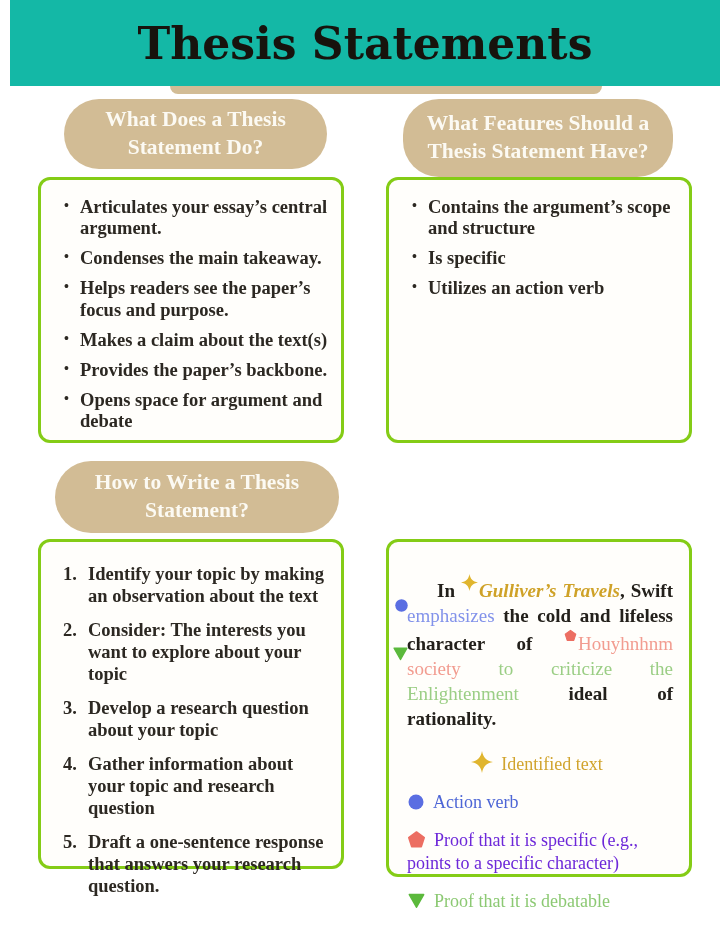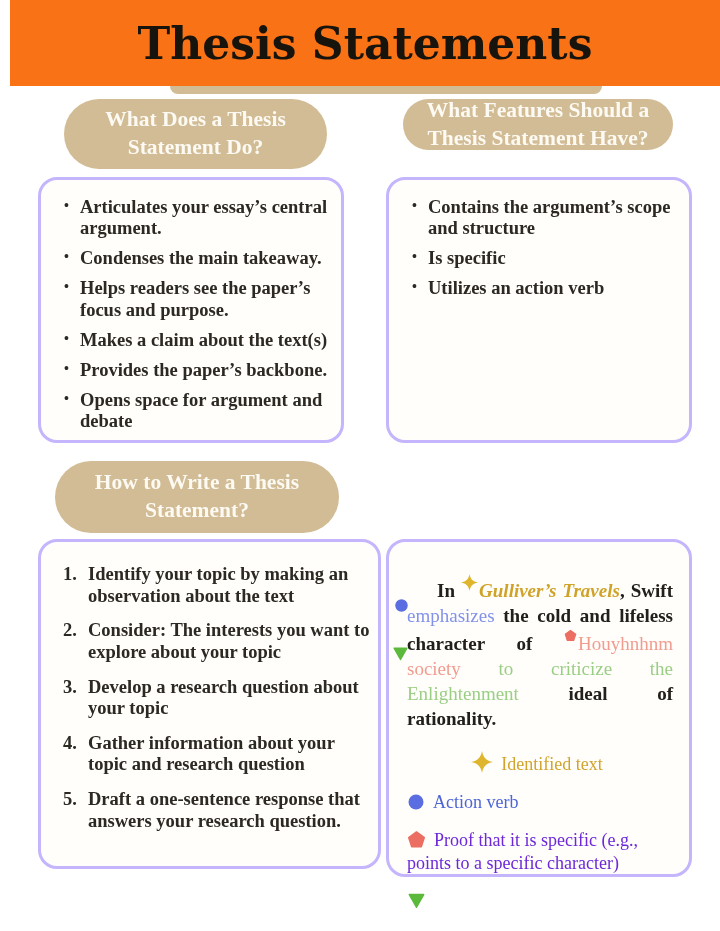--- a/index.html
+++ b/index.html
@@ -1,40 +1,40 @@
 <!DOCTYPE html>
 <html><head>
 <meta charset="utf-8">
 <style>
   html,body{margin:0;padding:0;}
   body{width:720px;height:931px;background:#ffffff;font-family:"Liberation Serif",serif;}
   .page{position:relative;width:720px;height:931px;background:#ffffff;overflow:hidden;}
 
   
-  .banner{position:absolute;left:10px;top:0;width:710px;height:86px;background:#f97316;}
+  .banner{position:absolute;left:10px;top:0;width:710px;height:86px;background:#14b8a6;}
   .banner-tab{position:absolute;left:170px;top:86px;width:432px;height:8px;background:#d2bc95;
               border-radius:0 0 16px 16px;}
   .title{width:100%;height:100%;display:flex;align-items:center;justify-content:center;
          font-family:"DejaVu Serif",serif;font-weight:700;font-size:44px;color:#17130d;}
 
   
   .pill{position:absolute;background:#d2bc95;border-radius:36px;display:flex;align-items:center;
         justify-content:center;text-align:center;color:#fcfaf3;font-weight:700;font-size:21.5px;
         line-height:1.28;padding:8px 8px;box-sizing:border-box;}
   .pill-tl{left:64px;top:99px;width:263px;height:70px;}
-  .pill-tr{left:403px;top:99px;width:270px;height:51px;}
+  .pill-tr{left:403px;top:99px;width:270px;height:78px;}
   .pill-bl{left:55px;top:461px;width:284px;height:72px;}
   .pill-br{left:397px;top:461px;width:284px;height:72px;}
 
   
-  .card{position:absolute;background:#fffefb;border:3px solid #c4b5fd;border-radius:19px;
+  .card{position:absolute;background:#fffefb;border:3px solid #84cc16;border-radius:12px;
         box-sizing:border-box;}
   .card-tl{left:38px;top:177px;width:306px;height:266px;}
   .card-tr{left:386px;top:177px;width:306px;height:266px;}
-  .card-bl{left:38px;top:539px;width:343px;height:330px;}
+  .card-bl{left:38px;top:539px;width:306px;height:330px;}
   .card-br{left:386px;top:539px;width:306px;height:338px;}
 
   
   ul.bullets{margin:0;padding:17px 12px 0 22px;list-style:none;}
   ul.bullets li{position:relative;padding-left:17px;font-size:18.5px;font-weight:700;
                 color:#2c2822;line-height:1.16;margin-bottom:8.5px;}
   ul.bullets li::before{content:"•";position:absolute;left:1px;top:1px;font-size:14px;}
 
   
   ol.numbered{margin:0;padding:22px 8px 0 20px;list-style:none;counter-reset:step;}
@@ -138,20 +138,20 @@
           </svg><span>Action verb</span>
         </div>
         <div class="legend-row lg-red">
           <svg width="19" height="19" viewBox="0 0 24 24">
             <polygon points="12,2.5 21.8,9.6 18.1,21 5.9,21 2.2,9.6" fill="#ec6e62" stroke="#ec6e62" stroke-width="2" stroke-linejoin="round"></polygon>
           </svg><span>Proof that it is specific (e.g., points to a specific character)</span>
         </div>
         <div class="legend-row lg-green">
           <svg width="19" height="19" viewBox="0 0 24 24">
             <polygon points="3,4.5 21,4.5 12,20.5" fill="#5bb93c" stroke="#5bb93c" stroke-width="2" stroke-linejoin="round"></polygon>
-          </svg>
+          </svg><span>Proof that it is debatable</span>
         </div>
       </div>
 
     </div>
   </div>
 
 </div>
 
 </body></html>

